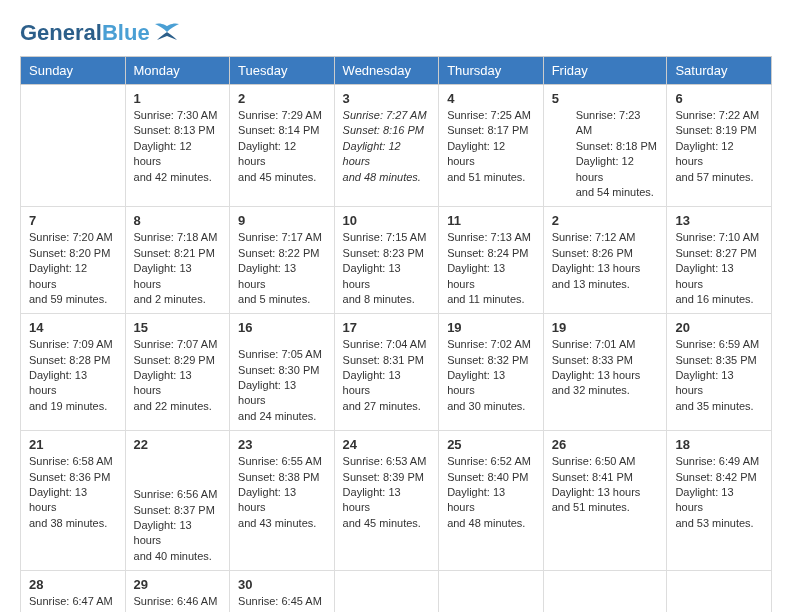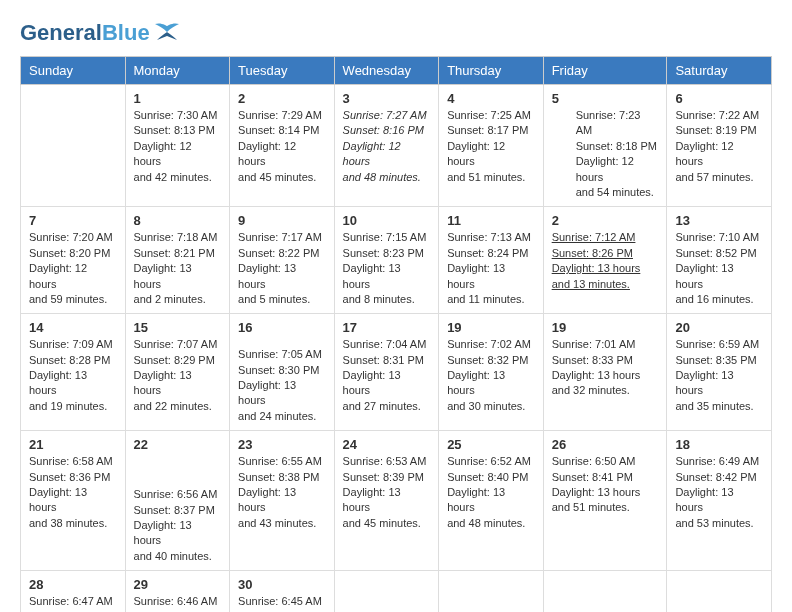--- a/index.html
+++ b/index.html
@@ -189,29 +189,29 @@
         </td>
         <td>
           <span class="day-number">11</span>
           <div class="day-info" style="white-space: pre-line;">Sunrise: 7:13 AM
 Sunset: 8:24 PM
 Daylight: 13 hours
 and 11 minutes.</div>
         </td>
         <td>
           <span class="day-number">2</span>
-          <div class="day-info" style="white-space: pre-line; text-decoration: underline;">Sunrise: 7:12 AM
+          <div class="day-info" style="white-space: pre-line;">Sunrise: 7:12 AM
 Sunset: 8:26 PM
 Daylight: 13 hours
 and 13 minutes.</div>
         </td>
         <td>
           <span class="day-number">13</span>
           <div class="day-info" style="white-space: pre-line;">Sunrise: 7:10 AM
-Sunset: 8:52 PM
+Sunset: 8:27 PM
 Daylight: 13 hours
 and 16 minutes.</div>
         </td>
       </tr>
       <tr>
         <td>
           <span class="day-number">14</span>
           <div class="day-info" style="white-space: pre-line;">Sunrise: 7:09 AM
 Sunset: 8:28 PM
 Daylight: 13 hours

